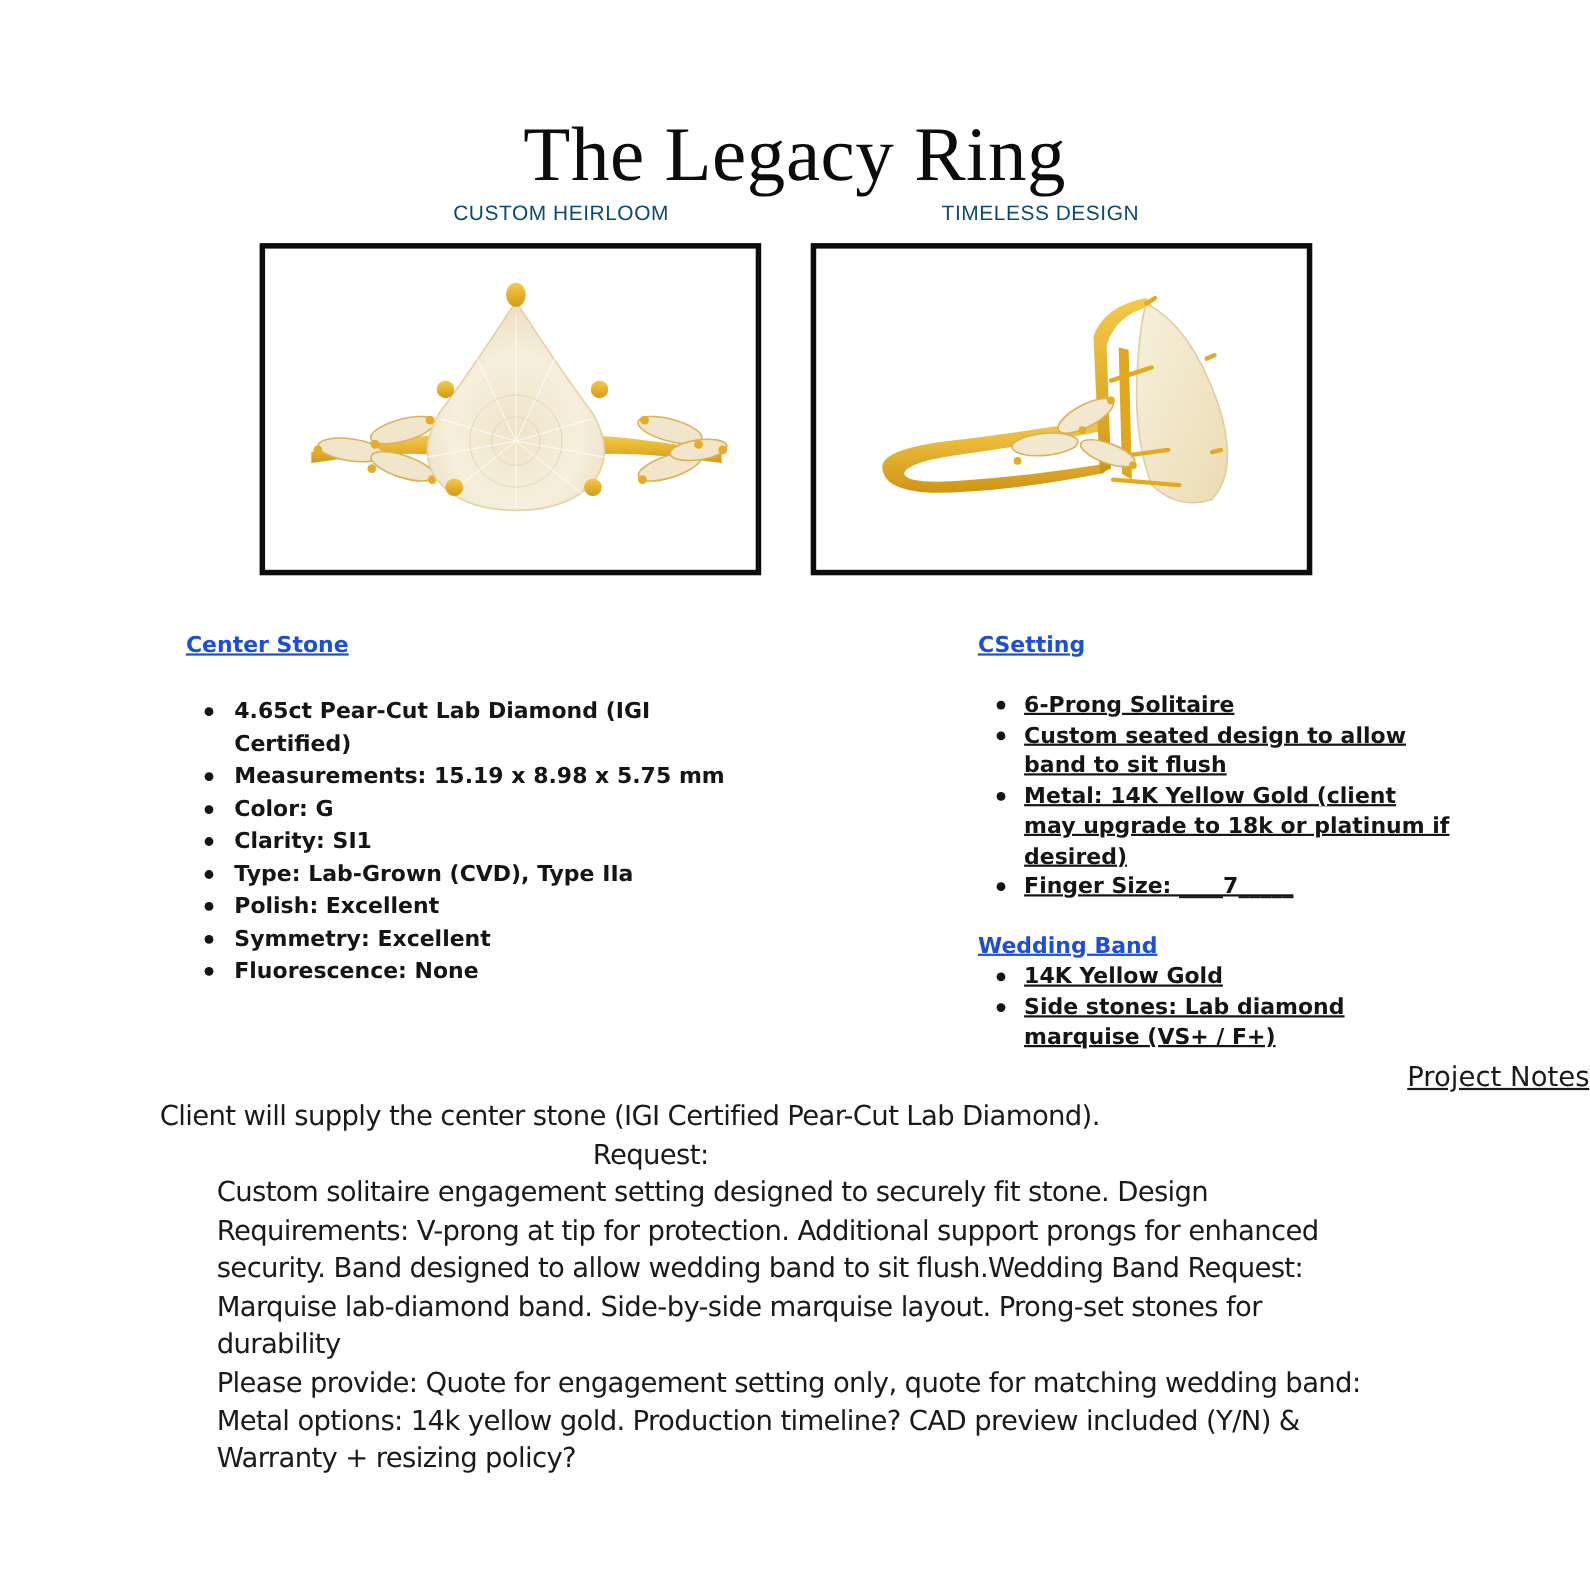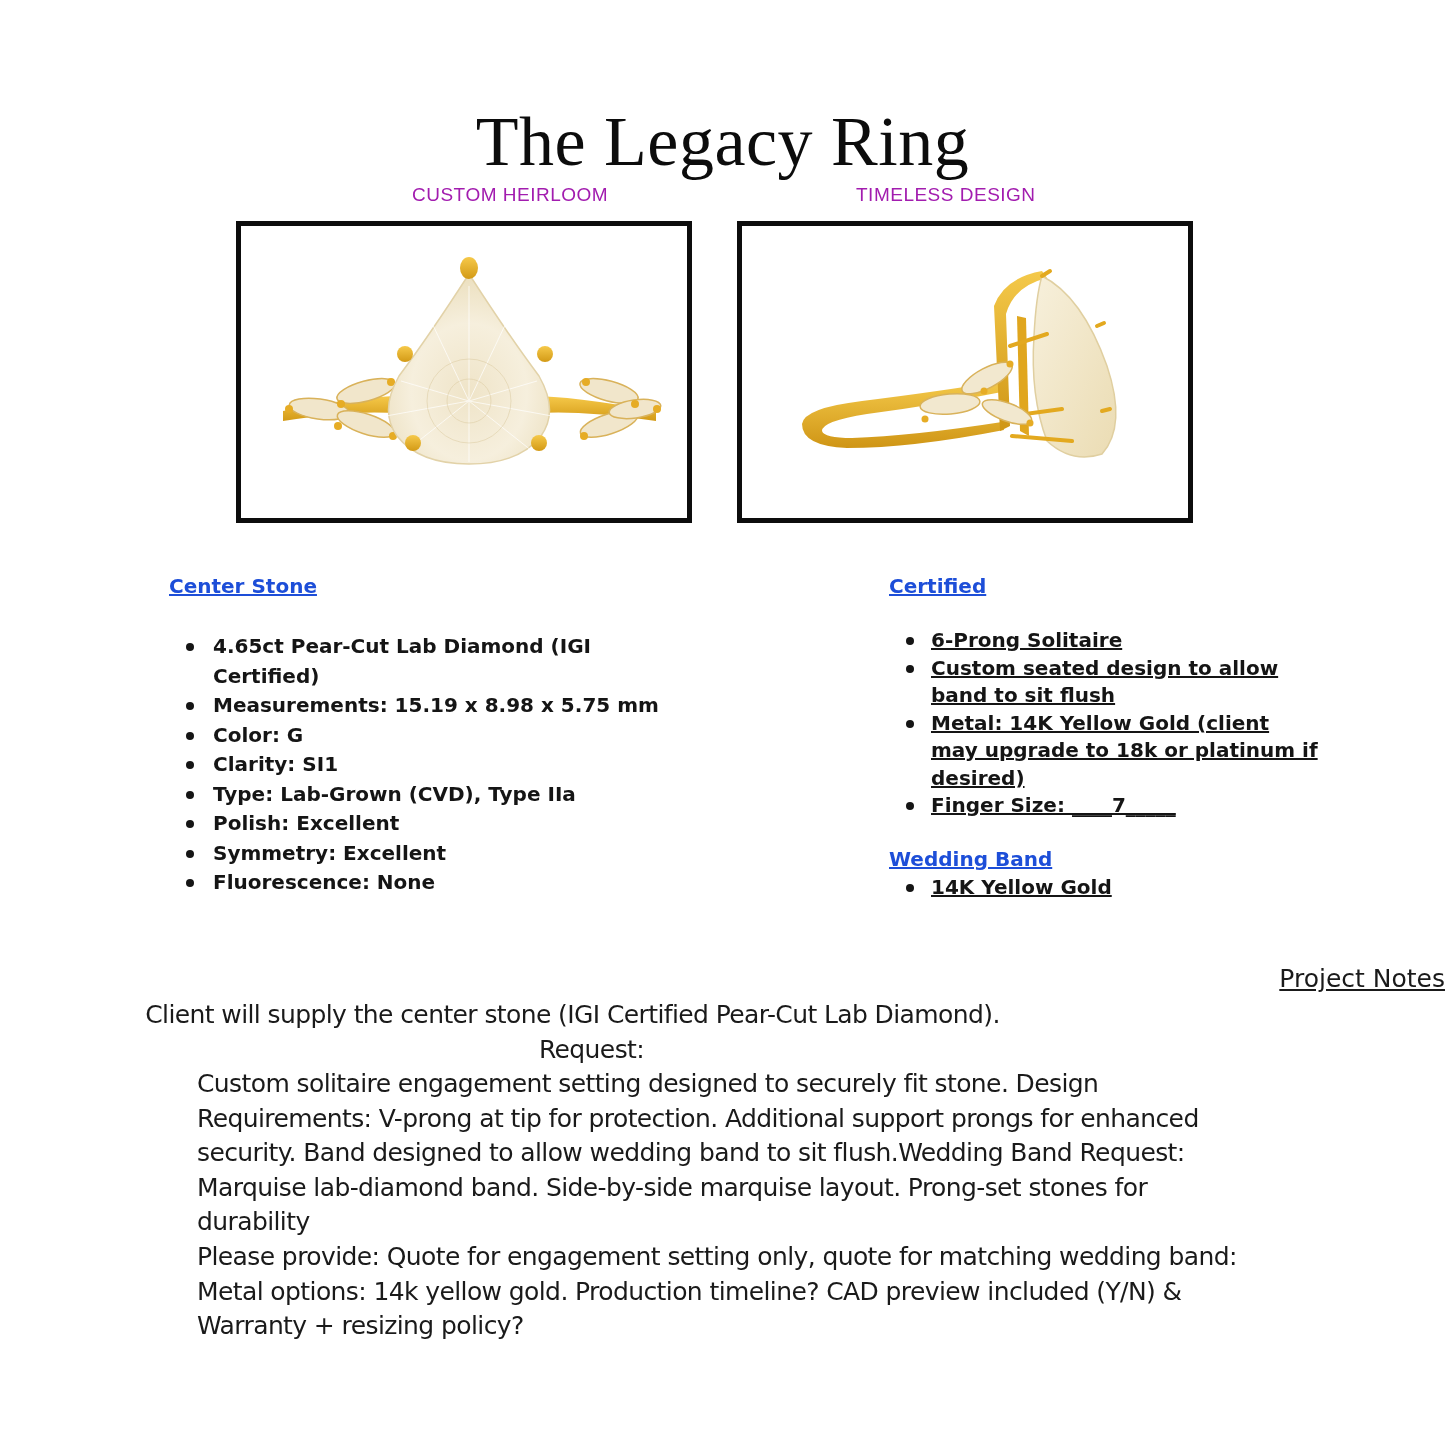--- a/index.html
+++ b/index.html
@@ -4,21 +4,21 @@
 <style>
   html, body { margin: 0; padding: 0; background: #ffffff; }
   body { width: 1445px; height: 1445px; position: relative; overflow: hidden; color: #111; }
   .title {
     position: absolute; left: 0; width: 1445px; top: 92px; text-align: center;
     font-family: "Liberation Serif", "DejaVu Serif", serif; font-size: 70px; line-height: 100px;
     color: #0c0c0c; letter-spacing: 0.5px;
   }
   .sub {
     position: absolute; top: 184px; font-family: "Liberation Sans", sans-serif; font-size: 19px;
-    color: #a21caf; letter-spacing: 0.5px;
+    color: #0c4a6e; letter-spacing: 0.5px;
   }
   .sub.left { left: 412px; }
   .sub.right { left: 856px; }
   .frame {
     position: absolute; top: 221px; width: 446px; height: 292px; border: 5px solid #0d0d0d; background: #fff;
     box-sizing: content-box;
   }
   .frame.f1 { left: 236px; }
   .frame.f2 { left: 737px; }
   .frame svg { display: block; width: 100%; height: 100%; }
@@ -169,30 +169,31 @@
   <li>4.65ct Pear-Cut Lab Diamond (IGI Certified)</li>
   <li>Measurements: 15.19 x 8.98 x 5.75 mm</li>
   <li>Color: G</li>
   <li>Clarity: SI1</li>
   <li>Type: Lab-Grown (CVD), Type IIa</li>
   <li>Polish: Excellent</li>
   <li>Symmetry: Excellent</li>
   <li>Fluorescence: None</li>
 </ul>
 
-<div class="sec-head" style="left:889px; top:574px;">Certified</div>
+<div class="sec-head" style="left:889px; top:574px;">CSetting</div>
 <ul class="specs right-list" style="left:889px; top:627px; width:430px;">
   <li><span>6-Prong Solitaire</span></li>
   <li><span>Custom seated design to allow band to sit flush</span></li>
   <li><span>Metal: 14K Yellow Gold (client may upgrade to 18k or platinum if desired)</span></li>
   <li><span>Finger Size: ____7_____</span></li>
 </ul>
 
 <div class="sec-head" style="left:889px; top:847px;">Wedding Band</div>
 <ul class="specs right-list" style="left:889px; top:874px; width:400px;">
   <li><span>14K Yellow Gold</span></li>
+  <li><span>Side stones: Lab diamond marquise  (VS+ / F+)</span></li>
 </ul>
 
 <div class="notes-title">Project Notes</div>
 <div class="notes center" style="top:998px;">Client will supply the center stone (IGI Certified Pear-Cut Lab Diamond).</div>
 <div class="notes center" style="top:1033px;margin-left:19px;">Request:</div>
 <div class="notes body" style="top:1067px;">Custom solitaire engagement setting designed to securely fit stone. Design Requirements: V-prong at tip for protection. Additional support prongs for enhanced security. Band designed to allow wedding band to sit flush.Wedding Band Request: Marquise lab-diamond band. Side-by-side marquise layout. Prong-set stones for durability</div>
 <div class="notes body" style="top:1240px;">Please provide: Quote for engagement setting only, quote for matching wedding band: Metal options: 14k yellow gold.  Production timeline? CAD preview included (Y/N) &amp; Warranty + resizing policy?</div>
 
 </body></html>

